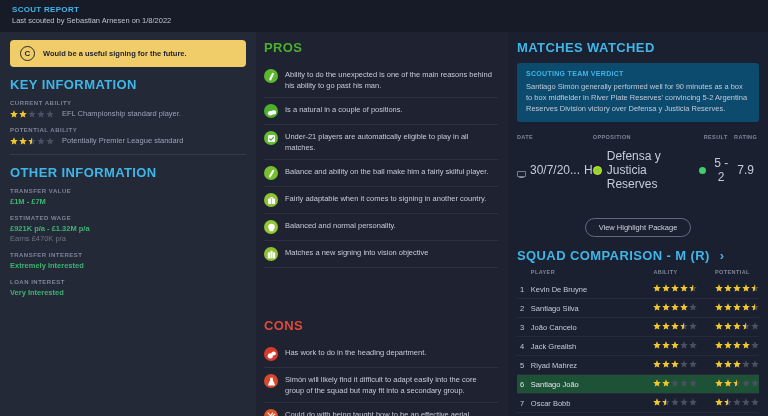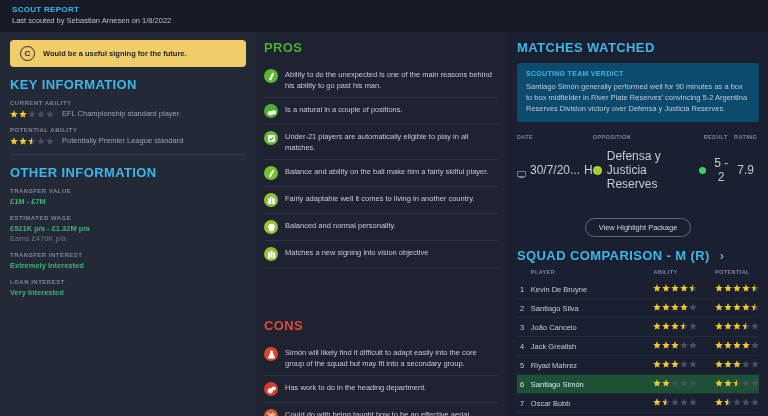--- a/index.html
+++ b/index.html
@@ -328,21 +328,21 @@
             <span class="pc-text">Balance and ability on the ball make him a fairly skilful player.</span>
           </div>
           <div class="pc-item">
             <span class="pc-icon" style="background:#8ec332">
               <svg viewBox="0 0 9 9">
                 <rect x="1" y="2.4" width="7" height="5.6" rx="0.8" fill="#fff"></rect>
                 <rect x="3.3" y="1" width="2.5" height="1.5" rx="0.5" fill="#fff"></rect>
                 <rect x="4.2" y="2.4" width="0.7" height="5.6" fill="#8ec332"></rect>
               </svg>
             </span>
-            <span class="pc-text">Fairly adaptable well it comes to living in another country.</span>
+            <span class="pc-text">Fairly adaptable when it comes to signing in another country.</span>
           </div>
           <div class="pc-item">
             <span class="pc-icon" style="background:#93c534">
               <svg viewBox="0 0 9 9">
                 <path d="M4.5 0.7a3.3 3.3 0 013.3 3.3c0 1.5-1 2.2-1.3 2.9v1.4H2.5V6.9C2.2 6.2 1.2 5.5 1.2 4A3.3 3.3 0 014.5.7z" fill="#fff"></path>
               </svg>
             </span>
             <span class="pc-text">Balanced and normal personality.</span>
           </div>
           <div class="pc-item">
@@ -353,35 +353,35 @@
                 <rect x="6" y="2.4" width="2.2" height="6" fill="#fff"></rect>
               </svg>
             </span>
             <span class="pc-text">Matches a new signing into vision objective</span>
           </div>
         </div>
       <div class="cons-gap"></div>
       <div class="sec-head red">CONS</div>
       <div class="pc-list" id="cons-list">
           <div class="pc-item">
-            <span class="pc-icon" style="background:#d8482c">
-              <svg viewBox="0 0 9 9">
-                <path d="M3.2 0.8h2.6v2.2l2 4.2c.3.7-.2 1.4-.9 1.4H2.1c-.7 0-1.2-.7-.9-1.4l2-4.2V0.8z" fill="#fff"></path>
-              </svg>
-            </span>
-            <span class="pc-text">Simón will likely find it difficult to adapt easily into the core group of the squad but may fit into a secondary group.</span>
-          </div>
-          <div class="pc-item">
             <span class="pc-icon" style="background:#d63b2e">
               <svg viewBox="0 0 9 9">
                 <circle cx="3.3" cy="5.8" r="2.6" fill="#fff"></circle>
                 <ellipse cx="6.6" cy="3.4" rx="2.3" ry="2" fill="#fff"></ellipse>
               </svg>
             </span>
             <span class="pc-text">Has work to do in the heading department.</span>
+          </div>
+          <div class="pc-item">
+            <span class="pc-icon" style="background:#d8482c">
+              <svg viewBox="0 0 9 9">
+                <path d="M3.2 0.8h2.6v2.2l2 4.2c.3.7-.2 1.4-.9 1.4H2.1c-.7 0-1.2-.7-.9-1.4l2-4.2V0.8z" fill="#fff"></path>
+              </svg>
+            </span>
+            <span class="pc-text">Simón will likely find it difficult to adapt easily into the core group of the squad but may fit into a secondary group.</span>
           </div>
           <div class="pc-item">
             <span class="pc-icon" style="background:#d9552c">
               <svg viewBox="0 0 9 9">
                 <path d="M1 1l2.4 2.6M5.6 1L4 3.4M1 6.4l2.4-1.5M7.8 2.2L5.2 4.4M8 6.8L5.6 5.4M3 8.4l1.4-2.4" stroke="#fff" stroke-width="1.1" stroke-linecap="round"></path>
               </svg>
             </span>
             <span class="pc-text">Could do with being taught how to be an effective aerial presence.</span>
           </div>
         </div>
@@ -945,21 +945,21 @@
                   <span class="star">
                     <svg viewBox="0 0 10 10">
                       <polygon points="5,0.4 6.3,3.6 9.7,3.9 7.1,6.1 7.9,9.5 5,7.7 2.1,9.5 2.9,6.1 0.3,3.9 3.7,3.6" fill="#4a5060"></polygon>
                     </svg>
                     <span class="fill" style="width:0.00px"></span>
                   </span>
                 </span></td>
             </tr>
             <tr class="row highlight">
               <td class="rk">6</td>
-              <td>Santiago Simón</td>
+              <td>Santiago João</td>
               <td><span class="stars">
                   <span class="star">
                     <svg viewBox="0 0 10 10">
                       <polygon points="5,0.4 6.3,3.6 9.7,3.9 7.1,6.1 7.9,9.5 5,7.7 2.1,9.5 2.9,6.1 0.3,3.9 3.7,3.6" fill="#4a5060"></polygon>
                     </svg>
                     <span class="fill" style="width:8.00px">
                       <svg viewBox="0 0 10 10" style="width:8px;height:8px">
                         <polygon points="5,0.4 6.3,3.6 9.7,3.9 7.1,6.1 7.9,9.5 5,7.7 2.1,9.5 2.9,6.1 0.3,3.9 3.7,3.6" fill="#f3c827"></polygon>
                       </svg>
                     </span>

